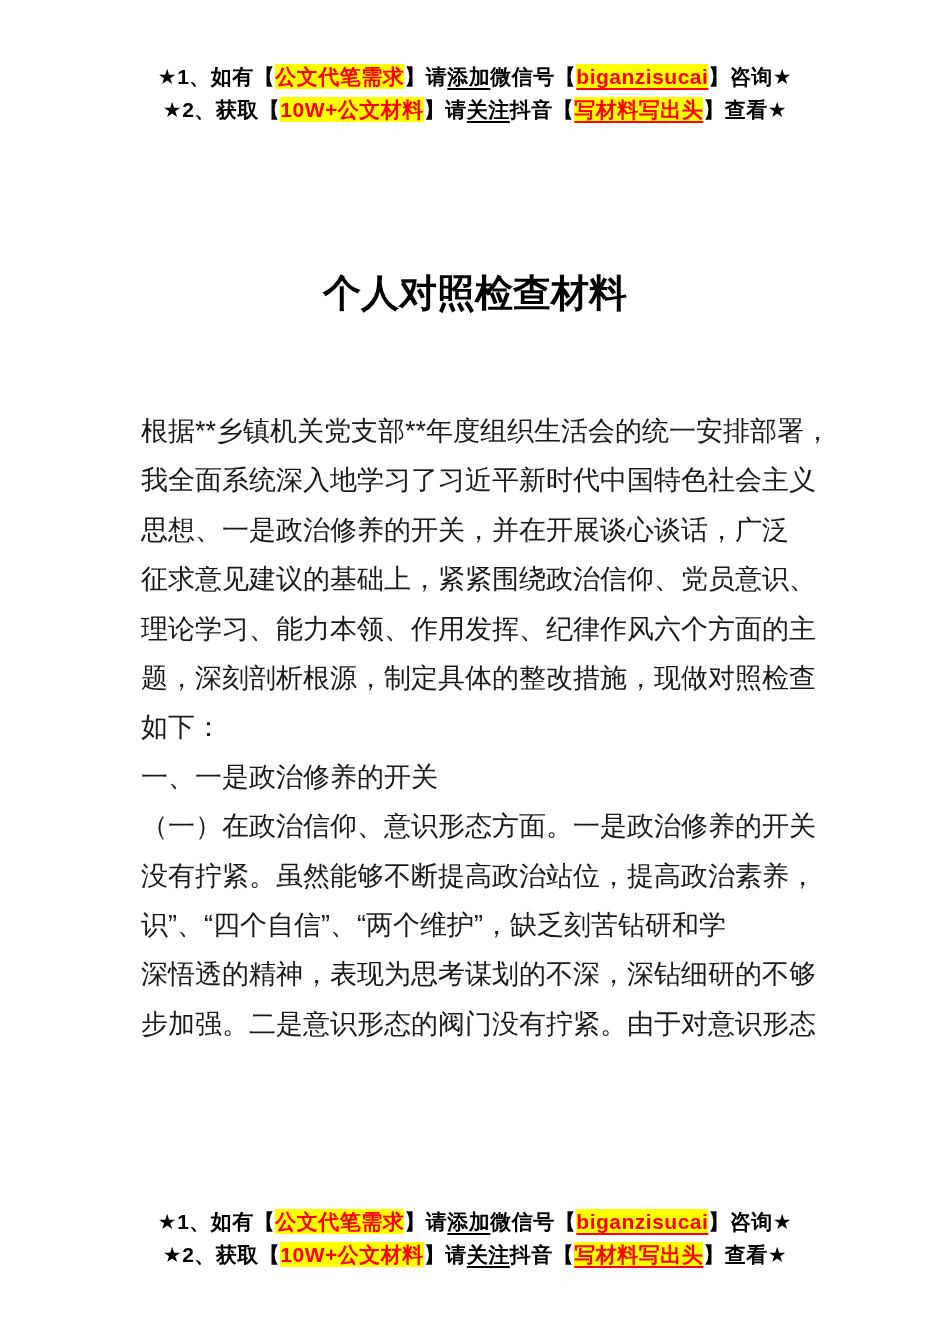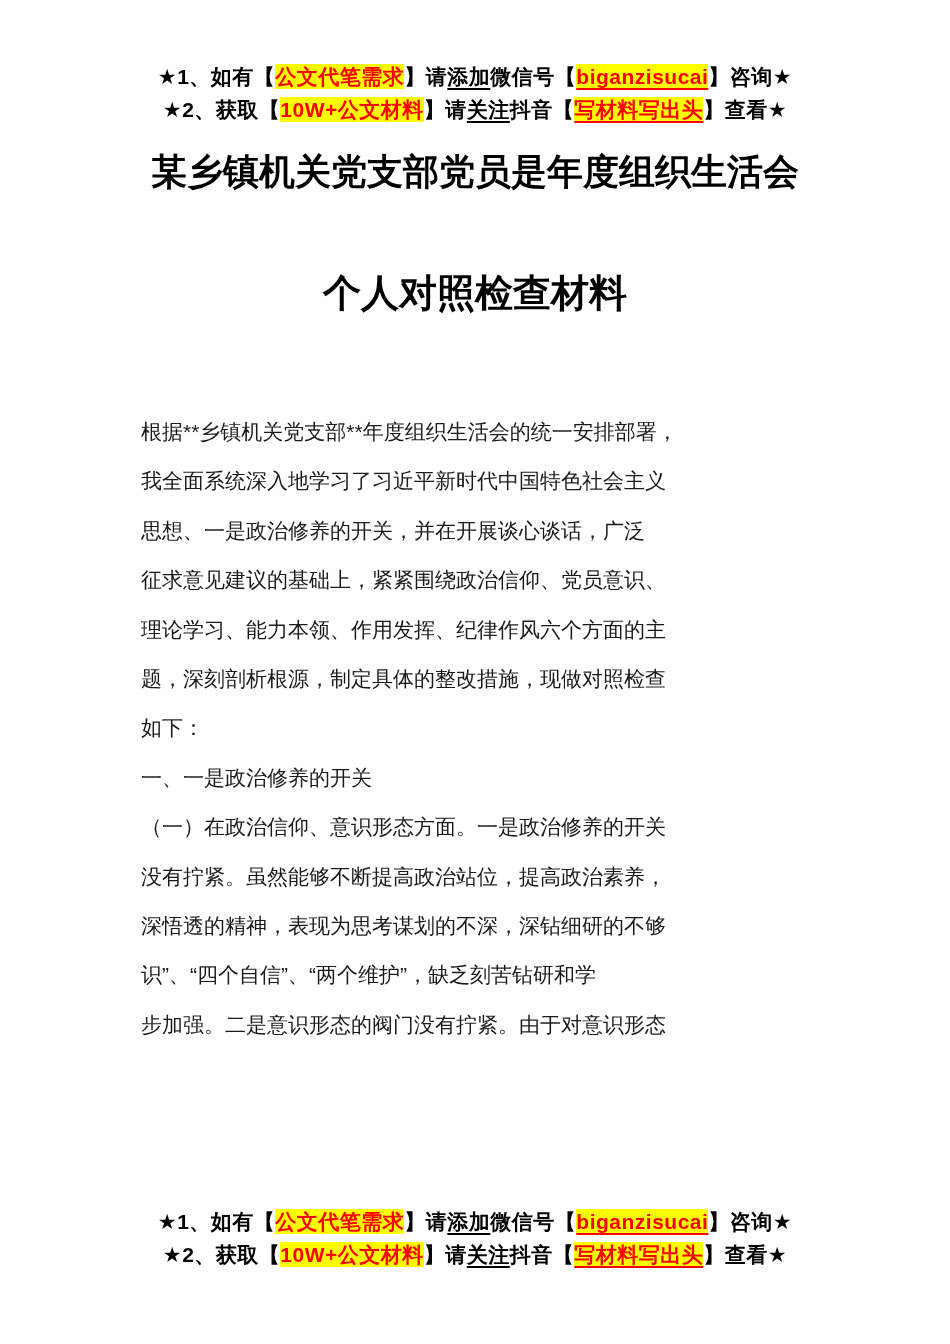--- a/index.html
+++ b/index.html
@@ -53,53 +53,52 @@
     color: var(--ink);
     white-space: nowrap;
   }
   .doc-title-1 { top: 148px; font-size: 36px; letter-spacing: 0px; }
   .doc-title-2 { top: 268px; font-size: 38px; letter-spacing: 0px; }
   .body-text {
     position: absolute;
     top: 407px;
     left: 141px;
     width: 680px;
-    font-size: 21px;
+    font-size: 27px;
     line-height: 49.4px;
     color: var(--body-ink);
   }
   .body-line { white-space: nowrap; }
 </style>
 </head>
 <body>
 
 <div class="page">
 
   <div class="promo promo-top">
       <div class="promo-line"><span>★1、如有【</span><span class="hl">公文代笔需求</span><span>】请</span><span class="ul">添加</span><span>微信号【</span><span class="hl ul">biganzisucai</span><span>】咨询★</span></div>
       <div class="promo-line"><span>★2、获取【</span><span class="hl">10W+公文材料</span><span>】请</span><span class="ul">关注</span><span>抖音【</span><span class="hl ul">写材料写出头</span><span>】查看★</span></div>
     </div>
 
-  <div class="doc-title doc-title-1">某乡镇机关党支部党员是年度组织生活会</div>
 
   <div class="doc-title doc-title-2">个人对照检查材料</div>
 
   <div class="body-text">
       <div class="body-line">根据**乡镇机关党支部**年度组织生活会的统一安排部署，</div>
       <div class="body-line">我全面系统深入地学习了习近平新时代中国特色社会主义</div>
       <div class="body-line">思想、一是政治修养的开关，并在开展谈心谈话，广泛</div>
       <div class="body-line">征求意见建议的基础上，紧紧围绕政治信仰、党员意识、</div>
       <div class="body-line">理论学习、能力本领、作用发挥、纪律作风六个方面的主</div>
       <div class="body-line">题，深刻剖析根源，制定具体的整改措施，现做对照检查</div>
       <div class="body-line">如下：</div>
       <div class="body-line">一、一是政治修养的开关</div>
       <div class="body-line">（一）在政治信仰、意识形态方面。一是政治修养的开关</div>
       <div class="body-line">没有拧紧。虽然能够不断提高政治站位，提高政治素养，</div>
+      <div class="body-line">识”、“四个自信”、“两个维护”，缺乏刻苦钻研和学</div>
       <div class="body-line">深悟透的精神，表现为思考谋划的不深，深钻细研的不够</div>
-      <div class="body-line">识”、“四个自信”、“两个维护”，缺乏刻苦钻研和学</div>
       <div class="body-line">步加强。二是意识形态的阀门没有拧紧。由于对意识形态</div>
     </div>
 
   <div class="promo promo-bottom">
       <div class="promo-line"><span>★1、如有【</span><span class="hl">公文代笔需求</span><span>】请</span><span class="ul">添加</span><span>微信号【</span><span class="hl ul">biganzisucai</span><span>】咨询★</span></div>
       <div class="promo-line"><span>★2、获取【</span><span class="hl">10W+公文材料</span><span>】请</span><span class="ul">关注</span><span>抖音【</span><span class="hl ul">写材料写出头</span><span>】查看★</span></div>
     </div>
 
 </div>
 

